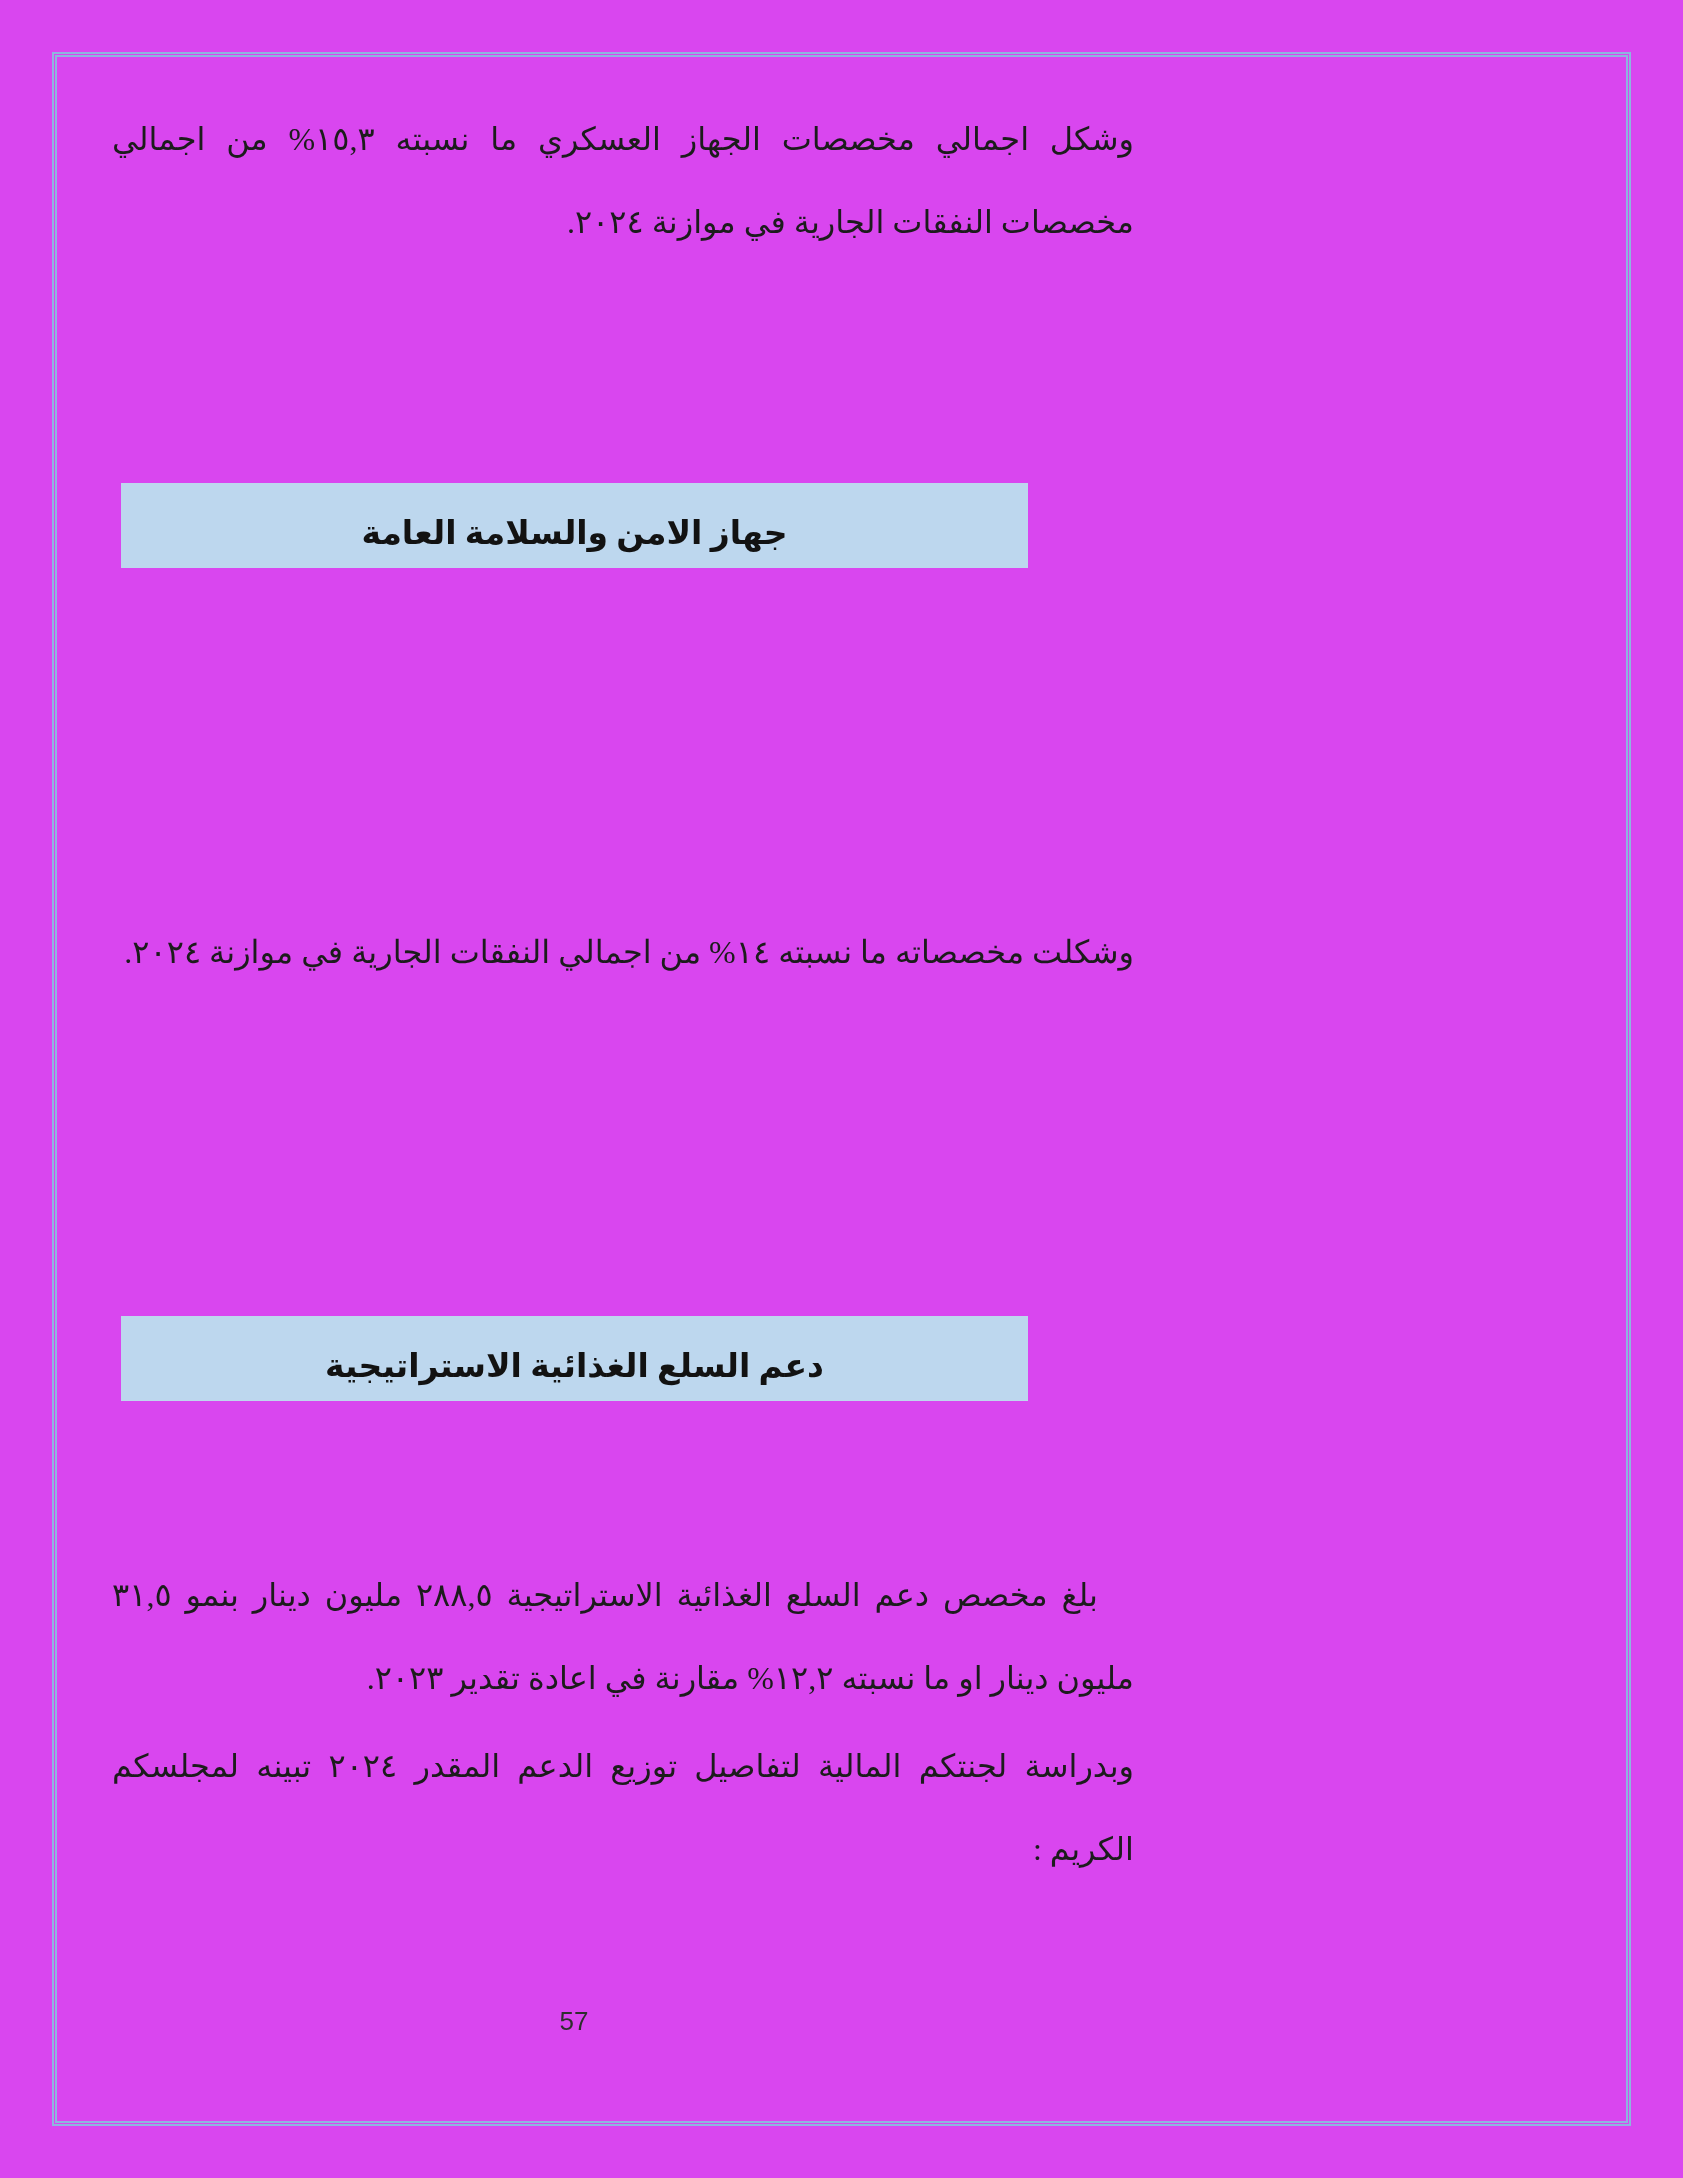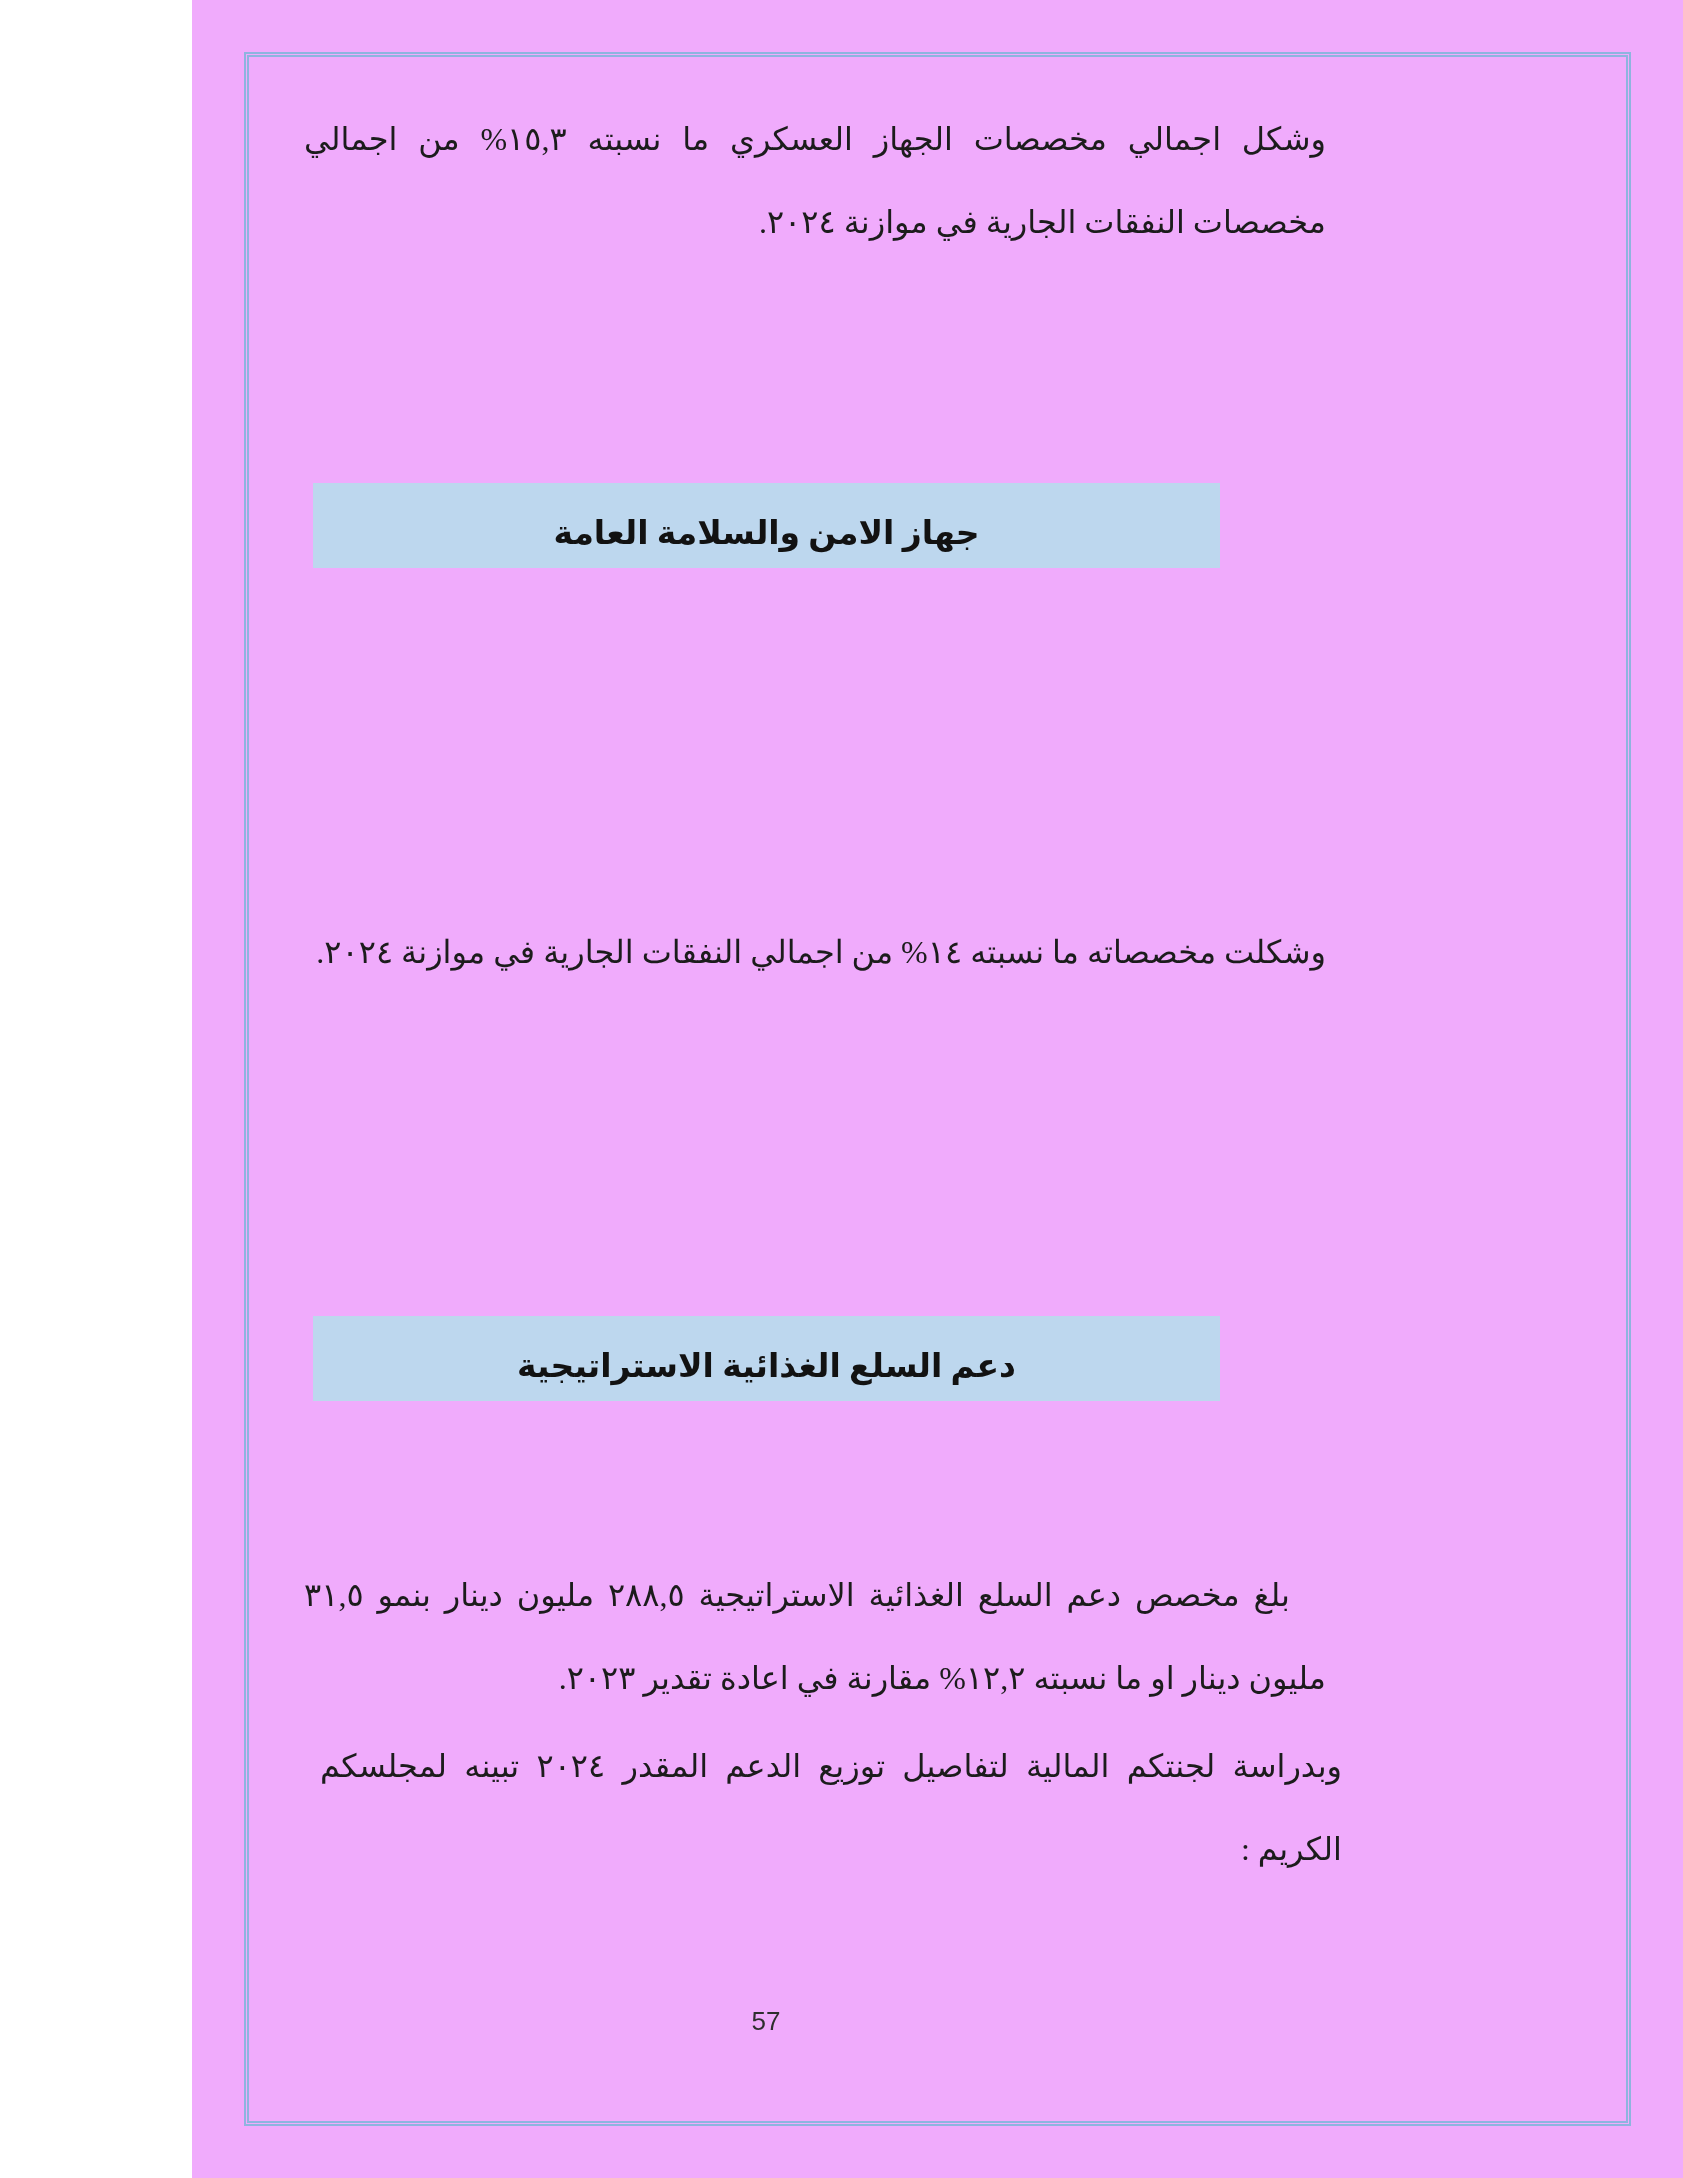--- a/index.html
+++ b/index.html
@@ -2,23 +2,23 @@
 <html lang="ar" dir="rtl"><head>
 <meta charset="utf-8">
 <style>
   html, body {
     margin: 0;
     padding: 0;
     background: #ffffff;
   }
   .page {
     position: relative;
-    width: 1491px;
+    width: 1683px;
     height: 2178px;
-    background: #f0abfc;
+    background: #d946ef;
     overflow: hidden;
     direction: rtl;
     font-family: "Liberation Serif", "DejaVu Sans", serif;
   }
   .page-border {
     position: absolute;
     left: 52px;
     top: 52px;
     right: 52px;
     bottom: 52px;
@@ -51,21 +51,21 @@
     font-weight: bold;
     color: #121212;
     line-height: 44px;
   }
   .p1 { top: 98px; }
   .hb1 { top: 483px; }
   .p2 { top: 688px; }
   .p3 { top: 911px; font-family: Liberation Serif, serif; }
   .hb2 { top: 1316px; }
   .p4 { top: 1554px; text-indent: 36px; }
-  .p5 { top: 1725px; margin-left: 16px; }
+  .p5 { top: 1725px; }
   .page-number {
     position: absolute;
     top: 2006px;
     left: 89px;
     width: 970px;
     text-align: center;
     font-family: "Liberation Sans", "DejaVu Sans", sans-serif;
     font-size: 26px;
     color: #2e2e2e;
   }

